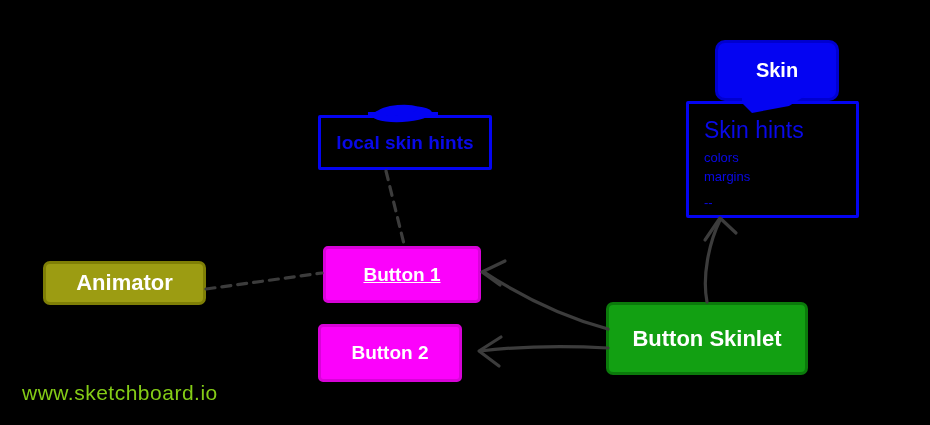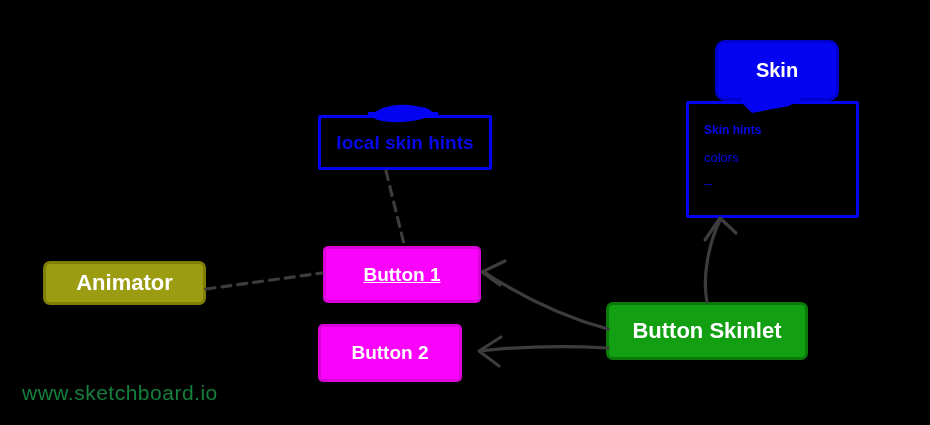--- a/index.html
+++ b/index.html
@@ -8,44 +8,45 @@
     font-family:"Liberation Sans", sans-serif;
     padding-left:36px;
   }
   .node{position:absolute;display:flex;align-items:center;justify-content:center;
         box-sizing:border-box;color:#fff;font-weight:bold;}
   
   #skin{left:715px;top:40px;width:124px;height:61px;background:#0404f2;border:3px solid #0000cf;border-radius:10px;font-size:20px;z-index:3;}
   #animator{left:43px;top:261px;width:163px;height:44px;background:#9c9c12;border:3px solid #7f7f06;border-radius:7px;font-size:22px;z-index:3;}
   #button1{left:323px;top:246px;width:158px;height:57px;background:#fb02fb;border:3px solid #d803d8;border-radius:5px;font-size:19px;z-index:3;text-decoration:underline;}
   #button2{left:318px;top:324px;width:144px;height:58px;background:#fb02fb;border:3px solid #d803d8;border-radius:5px;font-size:19px;z-index:3;}
-  #button-skinlet{left:606px;top:302px;width:202px;height:58px;background:#12a012;border:3px solid #0b7a0b;border-radius:7px;font-size:22px;z-index:3;}
+  #button-skinlet{left:606px;top:302px;width:202px;height:73px;background:#12a012;border:3px solid #0b7a0b;border-radius:7px;font-size:22px;z-index:3;}
   
   #local-skin-hints{left:318px;top:115px;width:174px;height:55px;border:3px solid #0404f2;border-radius:2px;background:transparent;font-size:19px;color:#0909e8;z-index:2;}
   #skin-hints{left:686px;top:101px;width:173px;height:117px;border:3px solid #0404f2;border-radius:2px;background:transparent;
               display:block;color:#0909e8;padding:13px 10px 0 15px;z-index:2;}
-  #skin-hints .title{font-size:12px;font-weight:bold;line-height:26px;margin:0 0 5px 0;}
+  #skin-hints .title{font-size:23px;font-weight:normal;line-height:26px;margin:0 0 5px 0;}
   #skin-hints .item{font-size:13px;font-weight:normal;line-height:19px;}
   #skin-hints .item.last{margin-top:7px;}
   #edge-layer{position:absolute;left:0;top:0;width:930px;height:425px;z-index:4;pointer-events:none;}
   #edge-layer *{pointer-events:auto;}
-  #watermark{position:absolute;left:22px;top:381px;font-size:21px;color:#15803d;z-index:3;letter-spacing:0.5px;}
+  #watermark{position:absolute;left:22px;top:381px;font-size:21px;color:#84cc16;z-index:3;letter-spacing:0.5px;}
 </style>
 </head>
 <body>
 
 <div id="canvas">
 
   <div class="node" id="skin">
     <span>Skin</span>
   </div>
 
   <div class="node" id="skin-hints">
     <div class="title">Skin hints</div>
     <div class="item">colors</div>
+    <div class="item">margins</div>
     <div class="item last">--</div>
   </div>
 
   <div class="node" id="local-skin-hints">
     <span>local skin hints</span>
   </div>
 
   <div class="node" id="animator">
     <span>Animator</span>
   </div>

